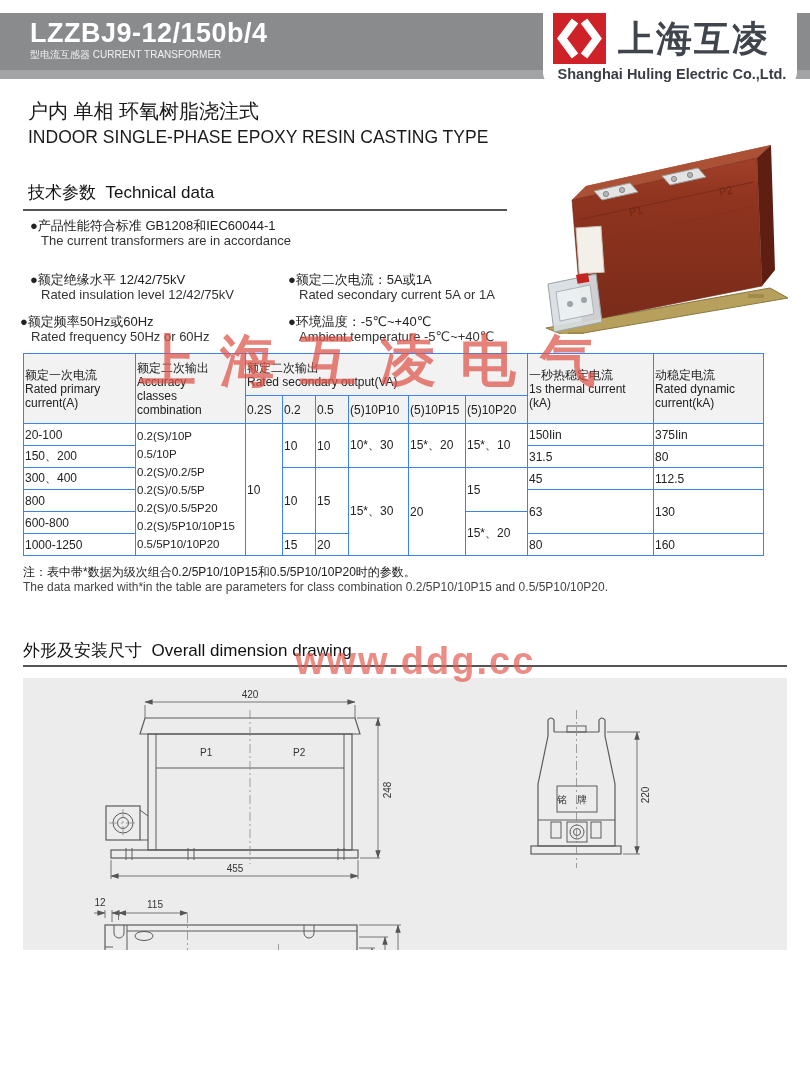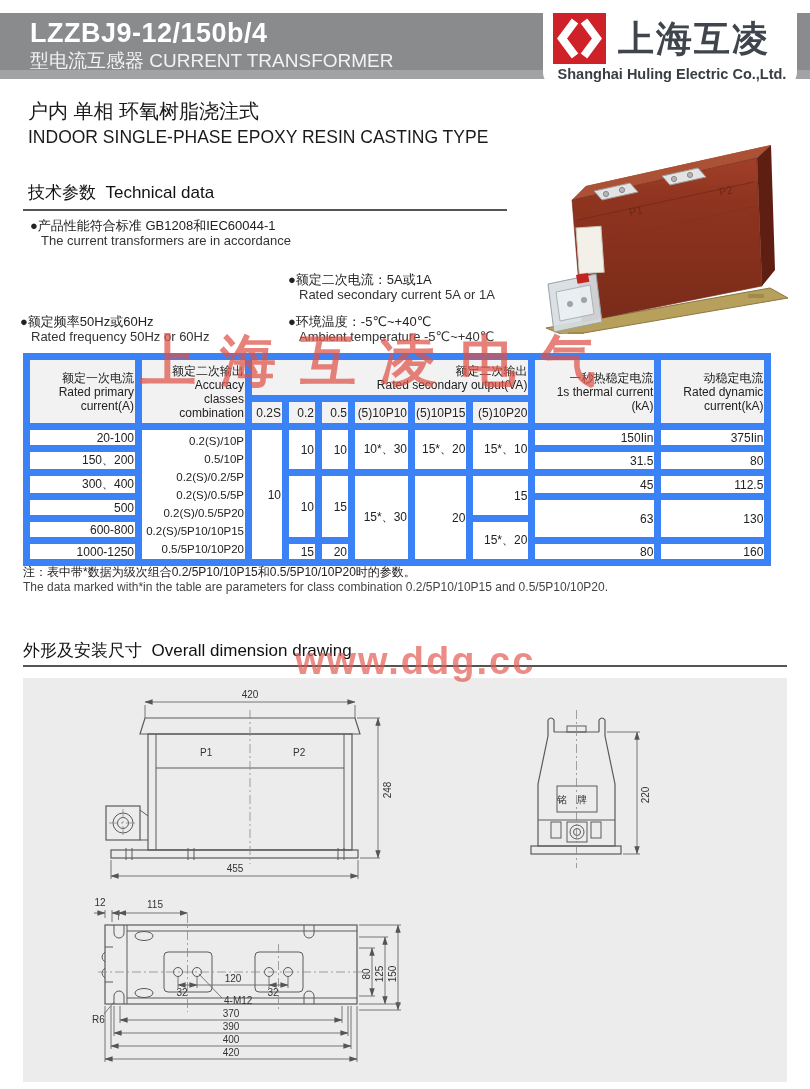--- a/index.html
+++ b/index.html
@@ -1,39 +1,39 @@
 <!DOCTYPE html>
 <html><head>
 <meta charset="utf-8">
 <style>
   html,body{margin:0;padding:0;background:#fff;}
-  #page{position:relative;width:810px;height:1082px;background:#fff;overflow:hidden;
+  #page{position:relative;width:810px;height:950px;background:#fff;overflow:hidden;
         font-family:"Liberation Sans","DejaVu Sans",sans-serif;color:#222;text-decoration:underline;}
   .abs{position:absolute;}
   
   .bar{left:0;top:13px;width:810px;height:57px;background:#8a8b8d;}
   .bar-strip{left:0;top:70px;width:810px;height:9px;background:#a2a3a5;}
   .logo-panel{left:543px;top:0;width:254px;height:88px;background:#fff;border-radius:0 0 16px 16px;}
   .model{left:30px;top:18px;font-size:27px;font-weight:bold;color:#fff;letter-spacing:.5px;}
-  .model-sub{left:30px;top:48px;font-size:19px;color:#f2f2f2;}
+  .model-sub{left:30px;top:48px;font-size:10px;color:#f2f2f2;}
   .logo-sq{left:553px;top:13px;width:53px;height:51px;background:#cf2128;}
   .brand-cn{left:618px;top:15px;font-size:36px;font-weight:600;color:#40444d;letter-spacing:2px;white-space:nowrap;}
   .brand-en{left:549px;top:66px;width:246px;font-size:14.5px;font-weight:600;color:#393d44;text-align:center;white-space:nowrap;}
   
   .title-cn{left:28px;top:98px;font-size:20px;color:#1a1a1a;}
   .title-en{left:28px;top:127px;font-size:17.5px;color:#1a1a1a;}
   .h2{font-size:17px;color:#111;}
   .rule{background:#555;height:2px;}
   
   .bullet{font-size:13px;line-height:15px;color:#222;}
   .bullet .en{margin-left:11px;color:#333;}
   
   table.spec{position:absolute;left:23px;top:353px;border-collapse:collapse;table-layout:fixed;
              font-size:12px;color:#222;}
-  table.spec th,table.spec td{border:7px solid #3b82f6;text-align:right;vertical-align:middle;
+  table.spec th,table.spec td{border:1px solid #3b82f6;text-align:left;vertical-align:middle;
              padding:0 1px;background:#fff;}
   table.spec th{font-weight:normal;background:#f2f2f2;font-size:12px;}
   .pre{white-space:pre-line;line-height:14px;}
   .acc{white-space:pre-line;line-height:18px;font-size:11.5px;}
   td.g{background:#e8e8e8;}
   
   .note{font-size:12px;color:#222;}
   
   .draw-bg{left:23px;top:678px;width:764px;height:404px;background:#ececec;}
   
@@ -74,20 +74,24 @@
 
   <div class="abs h2" style="left:28px;top:181px;">
     <span>技术参数</span>&nbsp;
     <span>Technical data</span>
   </div>
   <div class="abs rule" style="left:23px;top:209px;width:484px;"></div>
 
   <div class="abs bullet" style="left:30px;top:218px;">
     <div>●产品性能符合标准 GB1208和IEC60044-1</div>
     <div class="en">The current transformers are in accordance</div>
+  </div>
+  <div class="abs bullet" style="left:30px;top:272px;">
+    <div>●额定绝缘水平 12/42/75kV</div>
+    <div class="en">Rated insulation level 12/42/75kV</div>
   </div>
   <div class="abs bullet" style="left:20px;top:314px;">
     <div>●额定频率50Hz或60Hz</div>
     <div class="en">Rated frequency 50Hz or 60Hz</div>
   </div>
   <div class="abs bullet" style="left:288px;top:272px;">
     <div>●额定二次电流：5A或1A</div>
     <div class="en">Rated secondary current 5A or 1A</div>
   </div>
   <div class="abs bullet" style="left:288px;top:314px;">
@@ -212,21 +216,21 @@
         <td>300、400</td>
         <td rowspan="3">10</td>
         <td rowspan="3">15</td>
         <td rowspan="4">15*、30</td>
         <td rowspan="4">20</td>
         <td rowspan="2">15</td>
         <td>45</td>
         <td>112.5</td>
       </tr>
       <tr style="height:22px;">
-        <td class="g">500</td>
+        <td class="g">800</td>
         <td rowspan="2" class="g">63</td>
         <td rowspan="2" class="g">130</td>
       </tr>
       <tr style="height:22px;">
         <td>600-800</td>
         <td rowspan="2">15*、20</td>
       </tr>
       <tr style="height:22px;">
         <td class="g">1000-1250</td>
         <td>15</td>

